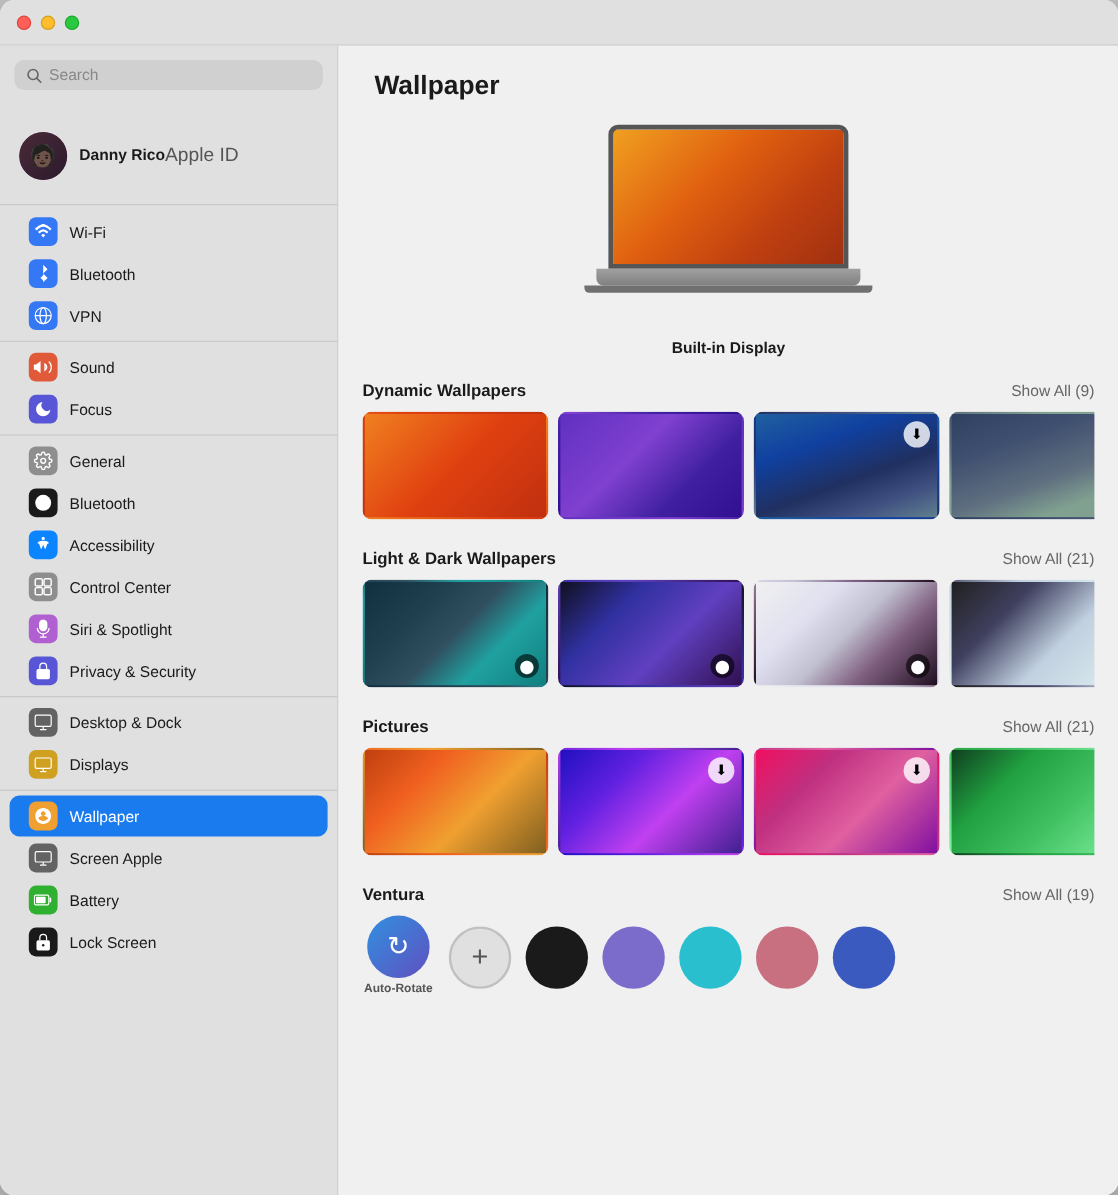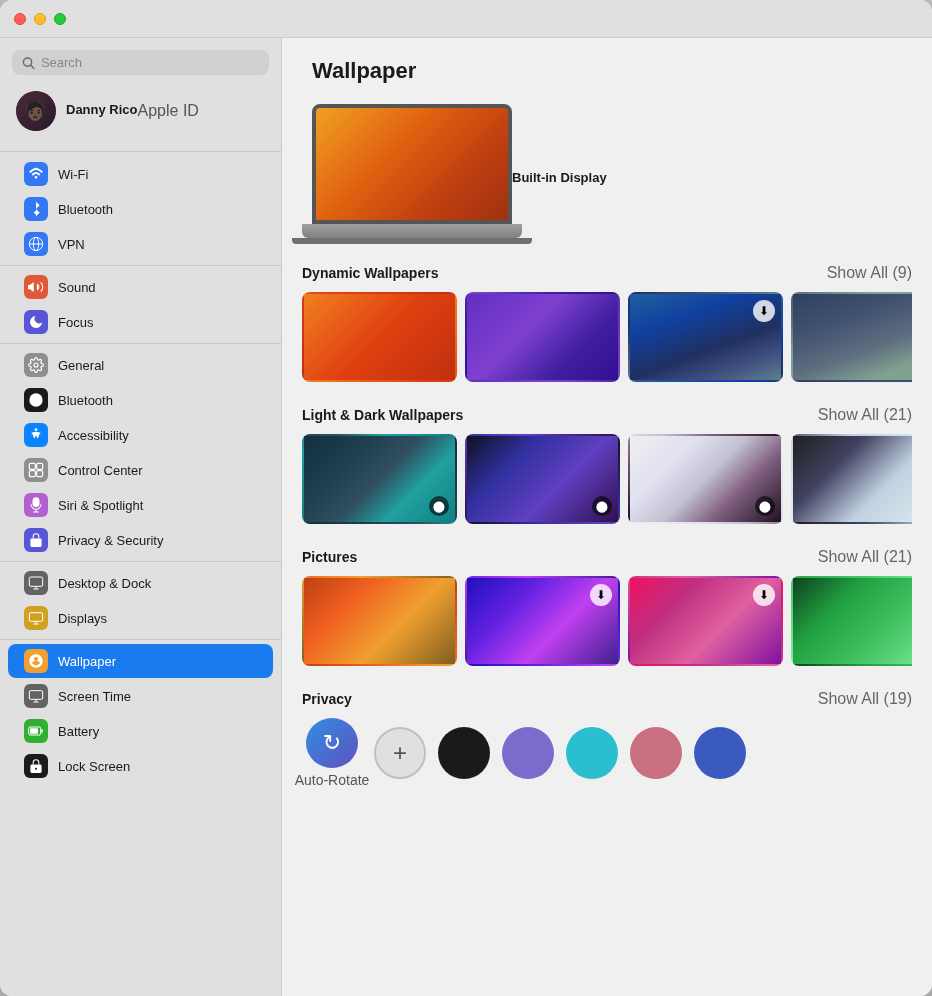--- a/index.html
+++ b/index.html
@@ -53,21 +53,21 @@
       width: 282px;
       background: #e0e0e0;
       display: flex;
       flex-direction: column;
       padding: 8px 0;
       overflow-y: auto;
       flex-shrink: 0;
       border-right: 1px solid #ccc;
     }
     .search-bar {
-      margin: 4px 12px 8px 12px;
+      margin: 4px 12px 27px 12px;
       background: #d0d0d0;
       border-radius: 8px;
       display: flex;
       align-items: center;
       padding: 5px 10px;
       gap: 6px;
     }
     .search-input {
       background: transparent;
       border: none;
@@ -149,24 +149,25 @@
       flex-shrink: 0;
     }
     .main-title {
       font-size: 22px;
       font-weight: 700;
       color: #1a1a1a;
     }
 
     .display-preview {
       display: flex;
-      flex-direction: row;
+      flex-direction: column;
       align-items: center;
       padding: 10px 30px 4px;
       flex-shrink: 0;
+      gap: 32px;
     }
     .laptop-container {
       position: relative;
       width: 200px;
     }
     .laptop-screen {
       width: 200px;
       height: 120px;
       background: linear-gradient(135deg, #f0a020 0%, #e06010 40%, #c04010 70%, #a03010 100%);
       border-radius: 8px 8px 0 0;
@@ -231,21 +232,21 @@
       justify-content: space-between;
       align-items: baseline;
       margin-bottom: 10px;
     }
     .section-title {
       font-size: 14px;
       font-weight: 700;
       color: #1a1a1a;
     }
     .show-all {
-      font-size: 16px;
+      font-size: 13px;
       color: #666;
       cursor: pointer;
     }
     .wallpaper-grid {
       display: flex;
       gap: 8px;
       overflow: hidden;
     }
     .wallpaper-thumb {
       width: 155px;
@@ -330,24 +331,25 @@
     }
     .color-auto-icon {
       width: 52px; height: 52px;
       border-radius: 50%;
       background: linear-gradient(135deg, #3090e0, #6050c0);
       display: flex; align-items: center; justify-content: center;
       font-size: 22px;
       color: white;
     }
     .color-auto-label {
-      font-size: 14px;
+      font-size: 10px;
       color: #555;
       text-align: left;
       white-space: nowrap;
+      font-weight: bold;
     }
     .color-add {
       width: 52px; height: 52px;
       border-radius: 50%;
       background: #e0e0e0;
       border: 2px solid #c0c0c0;
       display: flex; align-items: center; justify-content: center;
       font-size: 24px;
       color: #555;
       cursor: pointer;
@@ -532,21 +534,21 @@
             </div>
             <span class="item-label">Wallpaper</span>
           </div>
           <div class="sidebar-item">
             <div class="item-icon" style="background: rgb(99, 99, 99);">
               <svg width="16" height="14" viewBox="0 0 24 20" fill="none" stroke="white" stroke-width="1.5">
                 <rect x="2" y="2" width="20" height="13" rx="2"></rect>
                 <path d="M8 19h8m-4-4v4"></path>
               </svg>
             </div>
-            <span class="item-label">Screen Time</span>
+            <span class="item-label">Screen Apple</span>
           </div>
           <div class="sidebar-item">
             <div class="item-icon" style="background: rgb(48, 176, 48);">
               <svg width="16" height="12" viewBox="0 0 24 16" fill="none">
                 <rect x="1" y="2" width="18" height="12" rx="2" stroke="white" stroke-width="1.5"></rect>
                 <rect x="3" y="4" width="12" height="8" rx="1" fill="white"></rect>
                 <path d="M21 6v4" stroke="white" stroke-width="2" stroke-linecap="round"></path>
               </svg>
             </div>
             <span class="item-label">Battery</span>
@@ -633,21 +635,21 @@
               <div class="thumb-download">⬇</div>
             </div>
             <div class="wallpaper-thumb pic-4">
               
             </div>
           </div>
         </div>
 
         <div class="section">
           <div class="section-header">
-            <span class="section-title">Privacy</span>
+            <span class="section-title">Ventura</span>
             <span class="show-all">Show All (19)</span>
           </div>
           <div class="colors-row">
             <div class="color-auto-rotate">
               <div class="color-auto-icon">↻</div>
               <span class="color-auto-label">Auto-Rotate</span>
             </div>
             <div class="color-add">+</div>
             <div class="color-swatch" style="background:#1a1a1a;"></div>
             <div class="color-swatch" style="background:#7b6ccc;"></div>

